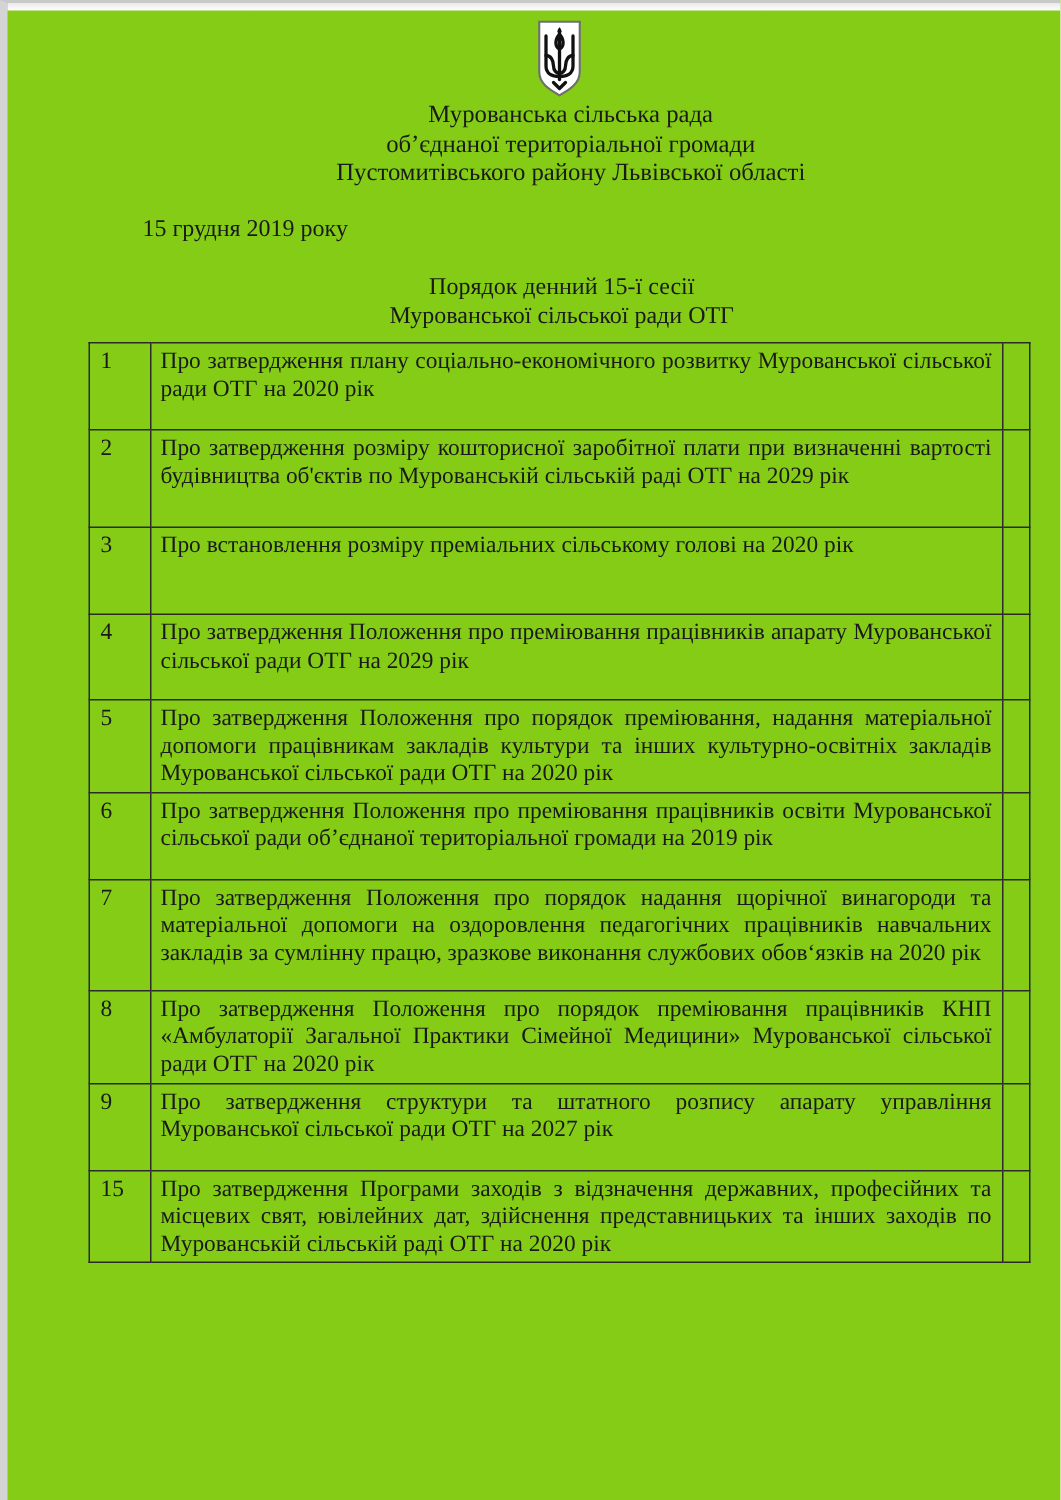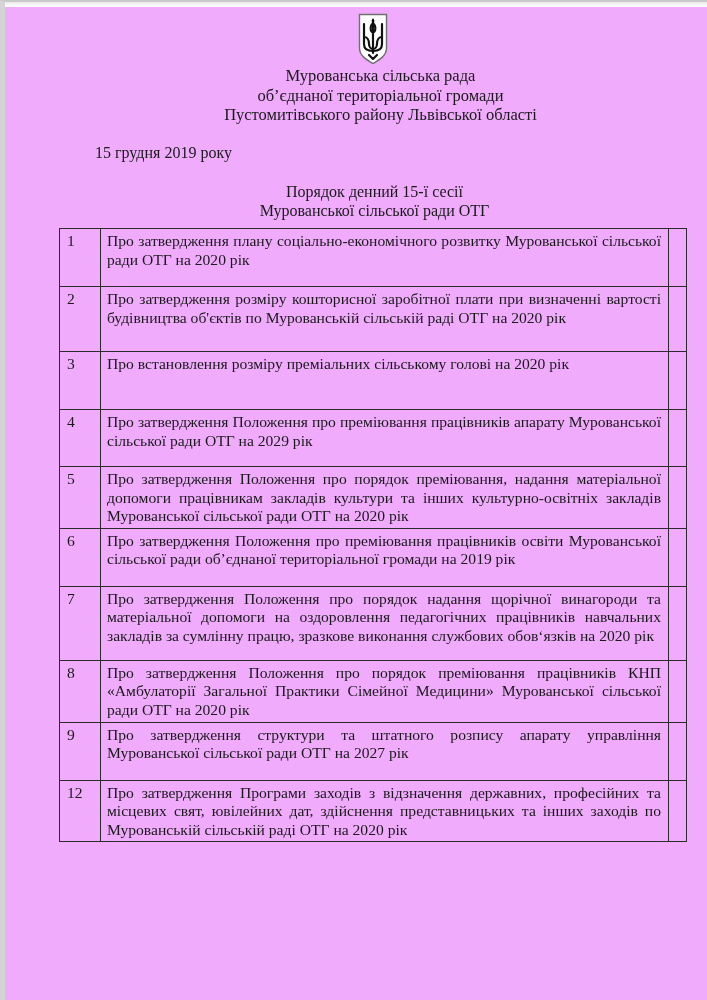--- a/index.html
+++ b/index.html
@@ -15,21 +15,21 @@
       font-family: "Liberation Serif", "DejaVu Serif", serif;
       color: #1a1a1a;
     }
     .page-frame {
       position: absolute;
       left: 0; top: 0;
       width: 707px; height: 1000px;
       box-sizing: border-box;
       border-top: 2px solid #c9c9c9;
       border-left: 5px solid #d4d4d4;
-      background: #f0abfc;
+      background: #84cc16;
     }
     .page-frame::before {
       content: "";
       position: absolute;
       left: 0; top: 0; right: 0;
       height: 5px;
       background: linear-gradient(#e9e9e9, #ffffff);
     }
     .emblem {
       position: absolute;
@@ -138,21 +138,21 @@
 
   <table class="agenda">
     <tbody id="agenda-body">
       <tr style="height:58px">
           <td class="num">1</td>
           <td class="text">Про затвердження плану соціально-економічного розвитку Мурованської сільської ради ОТГ на 2020 рік</td>
           <td class="extra"></td>
         </tr>
       <tr style="height:65px">
           <td class="num">2</td>
-          <td class="text">Про затвердження розміру кошторисної заробітної плати при визначенні вартості будівництва об'єктів по Мурованській сільській раді ОТГ на 2020 рік</td>
+          <td class="text">Про затвердження розміру кошторисної заробітної плати при визначенні вартості будівництва об'єктів по Мурованській сільській раді ОТГ на 2029 рік</td>
           <td class="extra"></td>
         </tr>
       <tr style="height:58px">
           <td class="num">3</td>
           <td class="text">Про встановлення розміру преміальних сільському голові на 2020 рік</td>
           <td class="extra"></td>
         </tr>
       <tr style="height:57px">
           <td class="num">4</td>
           <td class="text">Про затвердження Положення про преміювання працівників апарату Мурованської сільської ради ОТГ на 2029 рік</td>
@@ -177,20 +177,20 @@
           <td class="num">8</td>
           <td class="text">Про затвердження Положення про порядок преміювання працівників КНП «Амбулаторії Загальної Практики Сімейної Медицини» Мурованської сільської ради ОТГ на 2020 рік</td>
           <td class="extra"></td>
         </tr>
       <tr style="height:58px">
           <td class="num">9</td>
           <td class="text">Про затвердження структури та штатного розпису апарату управління Мурованської сільської ради ОТГ на 2027 рік</td>
           <td class="extra"></td>
         </tr>
       <tr style="height:60px">
-          <td class="num">12</td>
+          <td class="num">15</td>
           <td class="text">Про затвердження Програми заходів з відзначення державних, професійних та місцевих свят, ювілейних дат, здійснення представницьких та інших заходів по Мурованській сільській раді ОТГ на 2020 рік</td>
           <td class="extra"></td>
         </tr>
     </tbody>
   </table>
 
 </div>
 
 </body></html>

